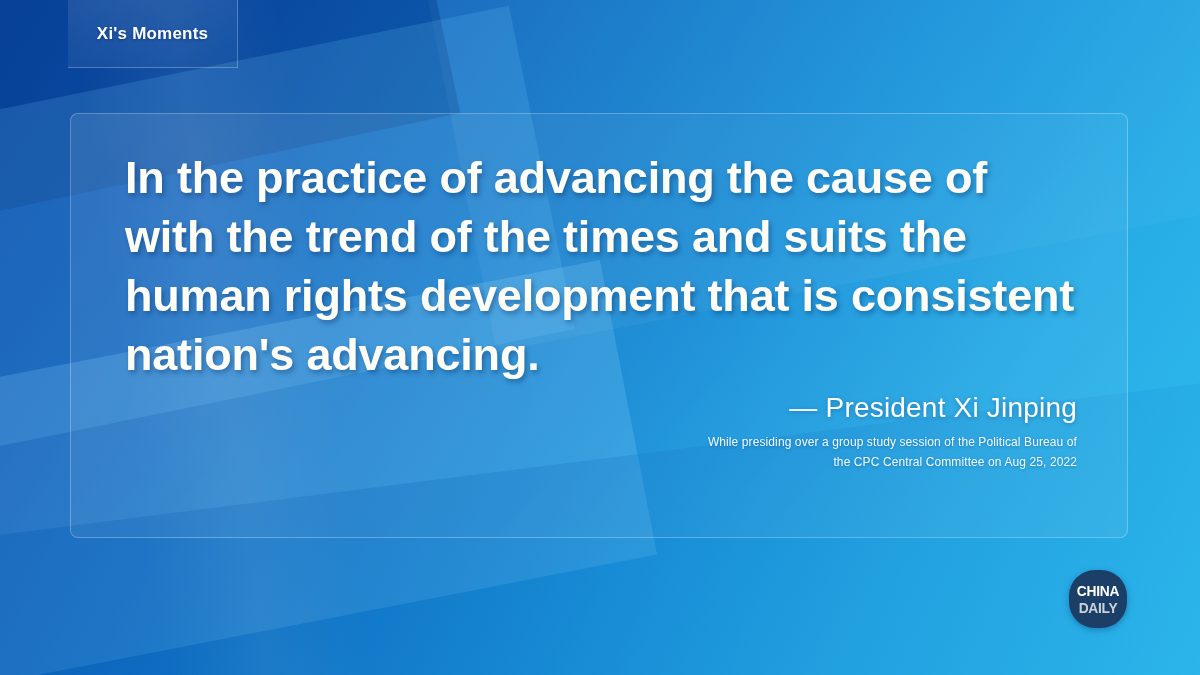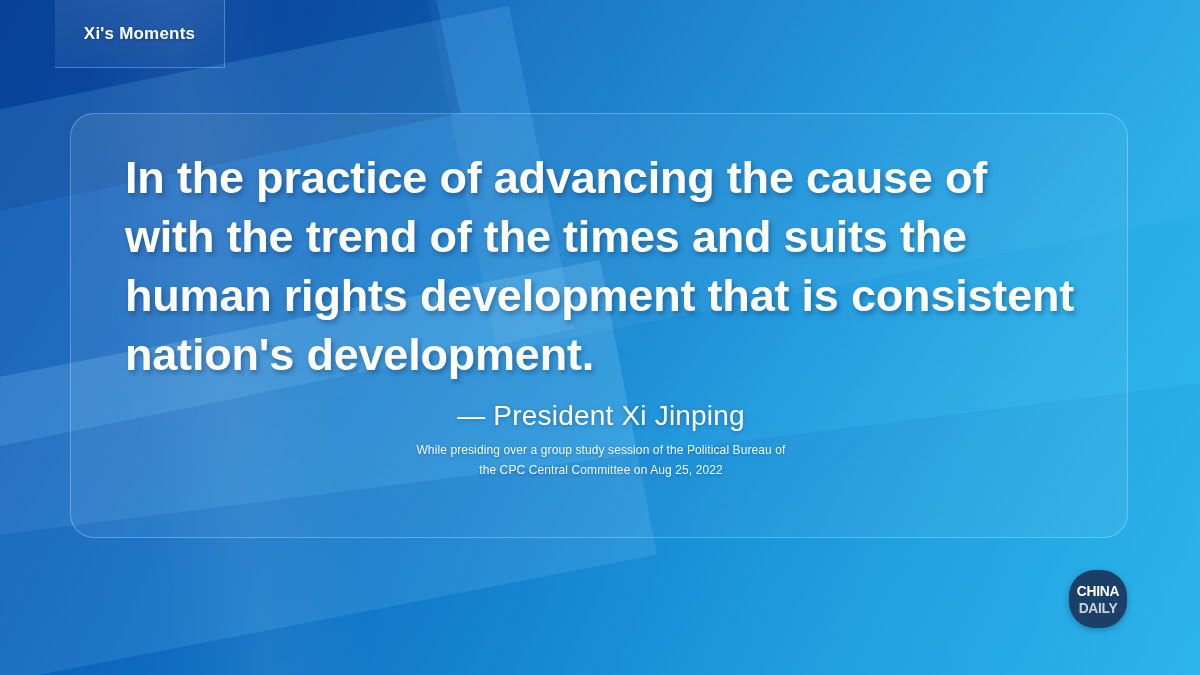--- a/index.html
+++ b/index.html
@@ -77,21 +77,21 @@
     top: -80px;
     width: 210px;
     height: 900px;
     background: linear-gradient(90deg, rgba(255,255,255,0.0), rgba(255,255,255,0.05), rgba(255,255,255,0.0));
     transform: rotate(-8deg);
   }
 
   
   #tab {
     position: absolute;
-    left: 55px;
+    left: 68px;
     top: 0;
     width: 170px;
     height: 68px;
     box-sizing: border-box;
     background: linear-gradient(160deg, rgba(255,255,255,0.10), rgba(255,255,255,0.02));
     border-right: 1px solid rgba(255,255,255,0.22);
     border-bottom: 1px solid rgba(255,255,255,0.22);
     display: flex;
     align-items: center;
     justify-content: center;
@@ -105,40 +105,40 @@
   }
 
   
   #card {
     position: absolute;
     left: 70px;
     top: 113px;
     width: 1058px;
     height: 425px;
     box-sizing: border-box;
-    border-radius: 24px;
+    border-radius: 8px;
     background: linear-gradient(135deg, rgba(255,255,255,0.085), rgba(255,255,255,0.03) 55%, rgba(255,255,255,0.07));
     border: 1px solid rgba(255,255,255,0.26);
     padding: 34px 36px 0 54px;
   }
 
   #quote {
     margin: 0;
     color: #fdfdf5;
     font-size: 45px;
     font-weight: bold;
     line-height: 59px;
     letter-spacing: -0.2px;
     text-shadow: 2px 3px 5px rgba(0,45,100,0.42);
   }
   #quote .ql { display: block; white-space: nowrap; }
 
   #attrib-wrap {
-    margin-top: 16px;
-    text-align: center;
+    margin-top: 8px;
+    text-align: right;
     padding-right: 14px;
   }
   #attrib {
     color: #ffffff;
     font-size: 28px;
     font-weight: normal;
     letter-spacing: 0.2px;
     text-shadow: 0 1px 4px rgba(0,45,100,0.35);
   }
   #caption {
@@ -191,21 +191,21 @@
   <div id="tab">
     <span id="tab-label">Xi's Moments</span>
   </div>
 
   <div id="card">
 
     <div id="quote">
       <span class="ql">In the practice of advancing the cause of</span>
       <span class="ql">with the trend of the times and suits the</span>
       <span class="ql">human rights development that is consistent</span>
-      <span class="ql">nation's development.</span>
+      <span class="ql">nation's advancing.</span>
     </div>
 
     <div id="attrib-wrap">
       <div id="attrib">— President Xi Jinping</div>
       <div id="caption">
         <span class="cl">While presiding over a group study session of the Political Bureau of</span>
         <span class="cl">the CPC Central Committee on Aug 25, 2022</span>
       </div>
     </div>
 

